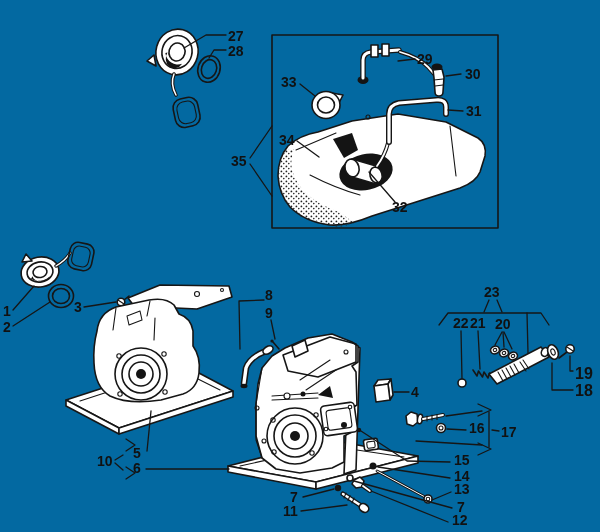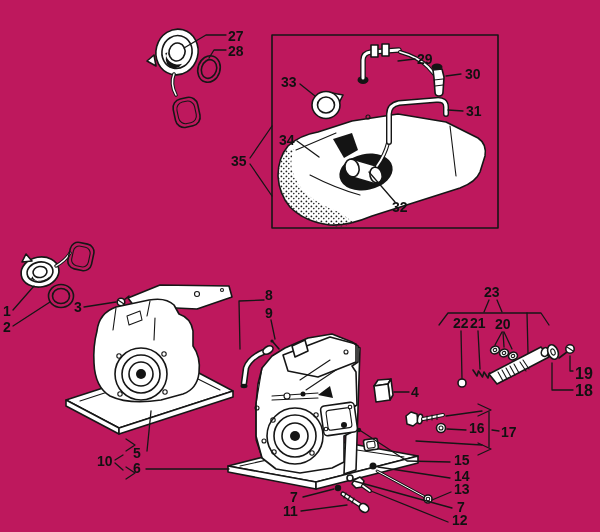--- a/index.html
+++ b/index.html
@@ -1,16 +1,16 @@
 <!DOCTYPE html>
 <html><head>
 <meta charset="utf-8">
 <style>
   html,body{margin:0;padding:0;background:#fff;}
-  .stage{position:relative;width:600px;height:532px;background:#be185d;overflow:hidden;}
+  .stage{position:relative;width:600px;height:532px;background:#0369a1;overflow:hidden;}
   svg{display:block;}
   .art{stroke:#161616;fill:none;stroke-width:1.6;stroke-linecap:round;stroke-linejoin:round;}
   .thin{stroke-width:1.1;}
   .wf{fill:#ffffff;}
   .df{fill:#141414;stroke:none;}
   .ld{stroke:#161616;stroke-width:1.3;fill:none;stroke-linecap:round;stroke-linejoin:round;}
   .tubo{stroke:#161616;fill:none;stroke-linecap:round;stroke-linejoin:round;}
   .tubi{stroke:#ffffff;fill:none;stroke-linecap:round;stroke-linejoin:round;}
   .co{font:700 14px "Liberation Sans", sans-serif;fill:#111;}
   .co.lg{font-size:16px;}

